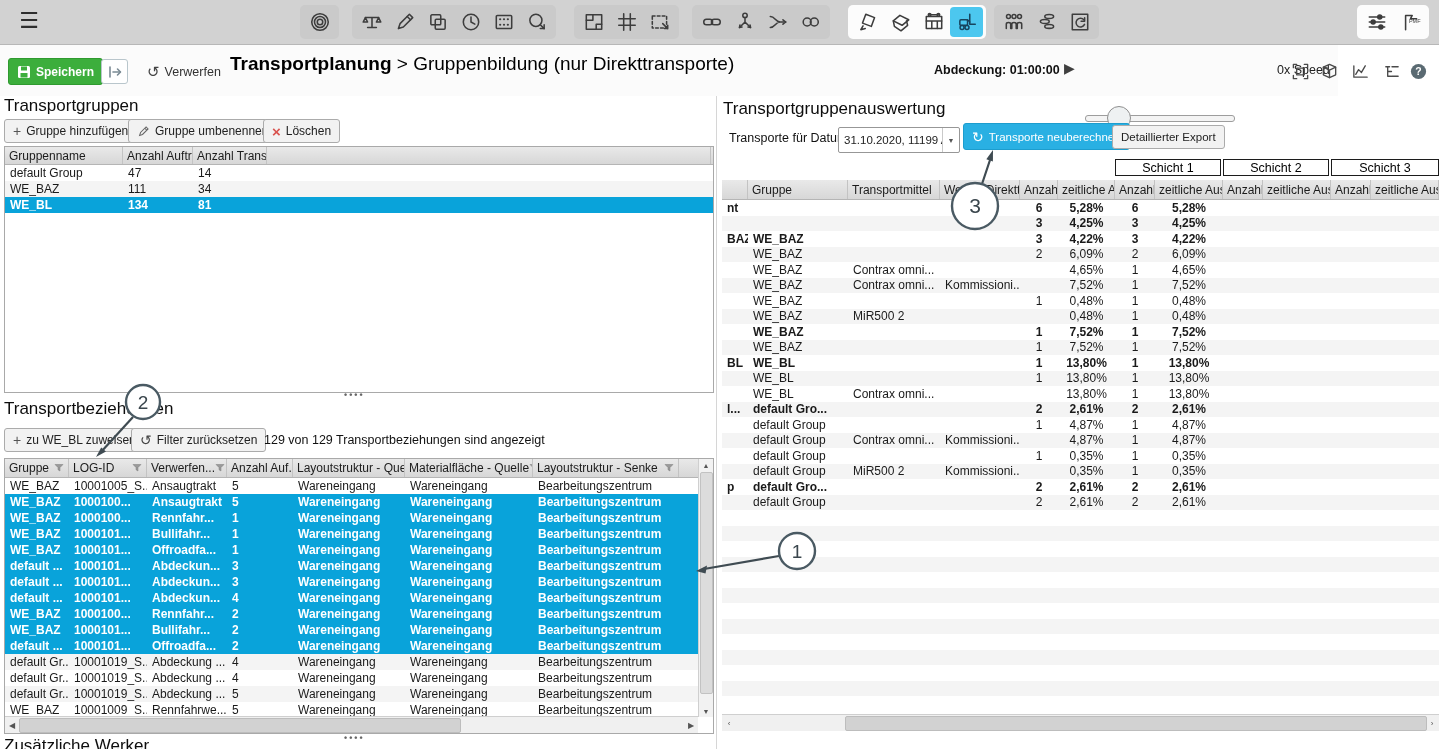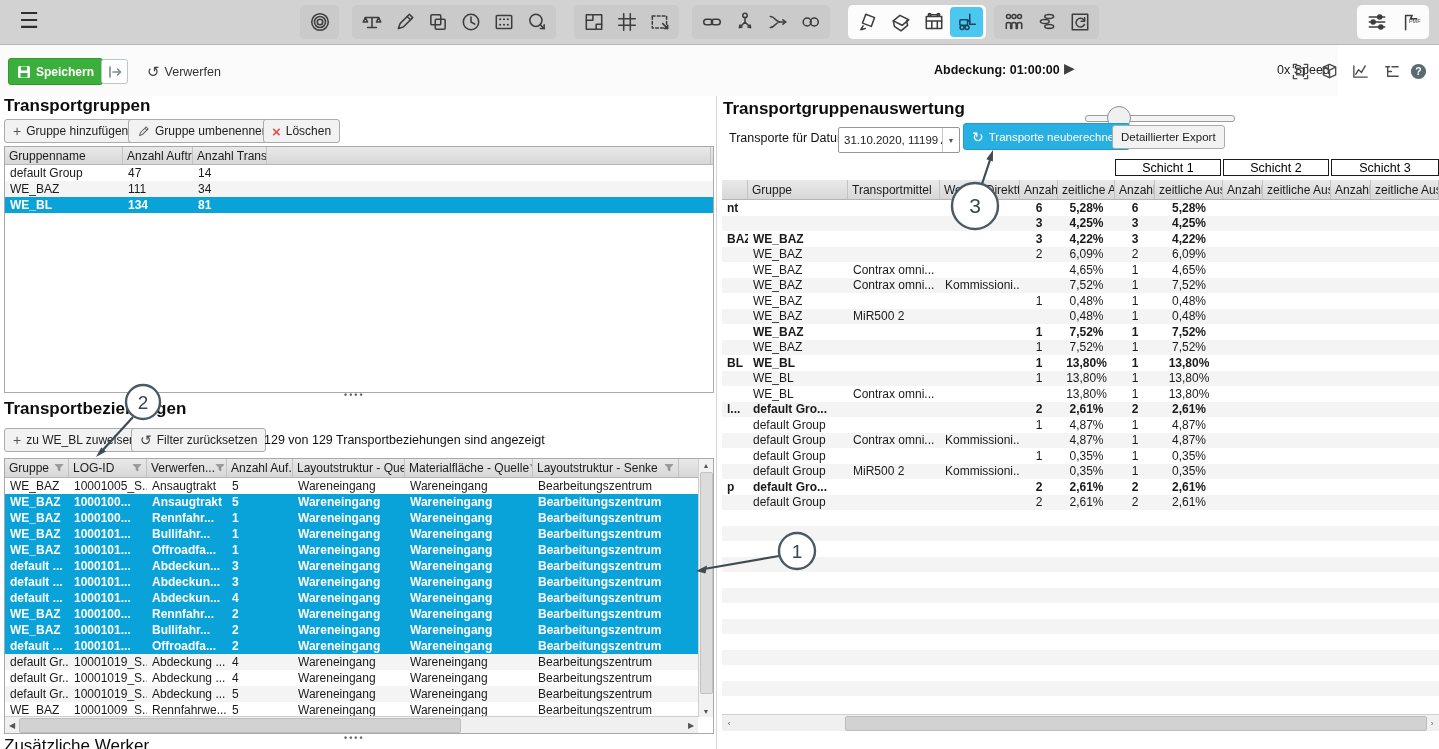--- a/index.html
+++ b/index.html
@@ -23,21 +23,21 @@
   .breadcrumb{position:absolute;left:230px;top:8px;font-size:19px;color:#000;}
   .breadcrumb b{font-weight:bold;}
   .zeit{position:absolute;left:934px;top:18px;font-size:12.5px;font-weight:bold;color:#111;}
   .play{position:absolute;left:1064px;top:15px;font-size:14px;color:#3f3f3f;cursor:pointer;}
   .slider{position:absolute;left:1085px;top:60px;width:148px;height:24px;cursor:pointer;}
   .slider .track{position:absolute;left:0;top:10px;width:148px;height:5px;border:1px solid #9d9d9d;border-radius:3px;background:#f4f4f4;}
   .slider .handle{position:absolute;left:22px;top:1px;width:22px;height:22px;border:1px solid #8f8f8f;border-radius:50%;background:#eef1f2;}
   .speed{position:absolute;left:1277px;top:18px;font-size:12.5px;color:#222;}
   .abicon{position:absolute;top:14px;width:24px;height:24px;display:flex;align-items:center;justify-content:center;cursor:pointer;}
   
-  .sect-title{position:absolute;font-size:17px;color:#0d0d0d;font-weight:bold;}
+  .sect-title{position:absolute;font-size:17px;color:#0d0d0d;}
   .divider-v{position:absolute;left:716px;top:96px;width:1px;height:653px;background:#d6d6d6;}
   .handle-dots{position:absolute;font-size:9px;letter-spacing:2px;color:#666;font-weight:bold;}
   
   .tbl{position:absolute;background:#fff;border:1px solid #a9a9a9;overflow:hidden;}
   .thead{display:flex;background:linear-gradient(#e9e9e9,#d7d7d7);border-bottom:1px solid #b5b5b5;}
   .th{display:flex;align-items:center;justify-content:space-between;padding:0 4px;border-right:1px solid #c3c3c3;
       font-size:12px;color:#1c1c1c;overflow:hidden;white-space:nowrap;box-sizing:border-box;cursor:pointer;}
   .trow{display:flex;}
   .trow.alt{background:#f4f4f4;}
   .trow.sel{background:#09a3da;color:#fff;font-weight:bold;}
@@ -265,20 +265,21 @@
             <path d="M3 2v10"></path>
             <path d="M6 7h7"></path>
             <path d="M10.5 4l3 3-3 3"></path>
           </svg>
         </span>
     </button>
     <button class="btn btn-flat">
       <span style="font-size:15px;color:#444;">↺</span>
       <span>Verwerfen</span>
     </button>
+    <div class="breadcrumb"><b>Transportplanung</b><span> &gt; Gruppenbildung (nur Direkttransporte)</span></div>
     <div class="zeit">Abdeckung: 01:00:00</div>
     <div class="play">▶</div>
     <div class="slider">
       <div class="track"></div>
       <div class="handle"></div>
     </div>
     <div class="speed">0x Speed</div>
     <div id="ab-icons">
         <div class="abicon" style="left: 1288px;">
           <svg width="19" height="19" viewBox="0 0 20 20" fill="none" stroke="#4a4a4a" stroke-width="1.4" stroke-linecap="round" stroke-linejoin="round">

